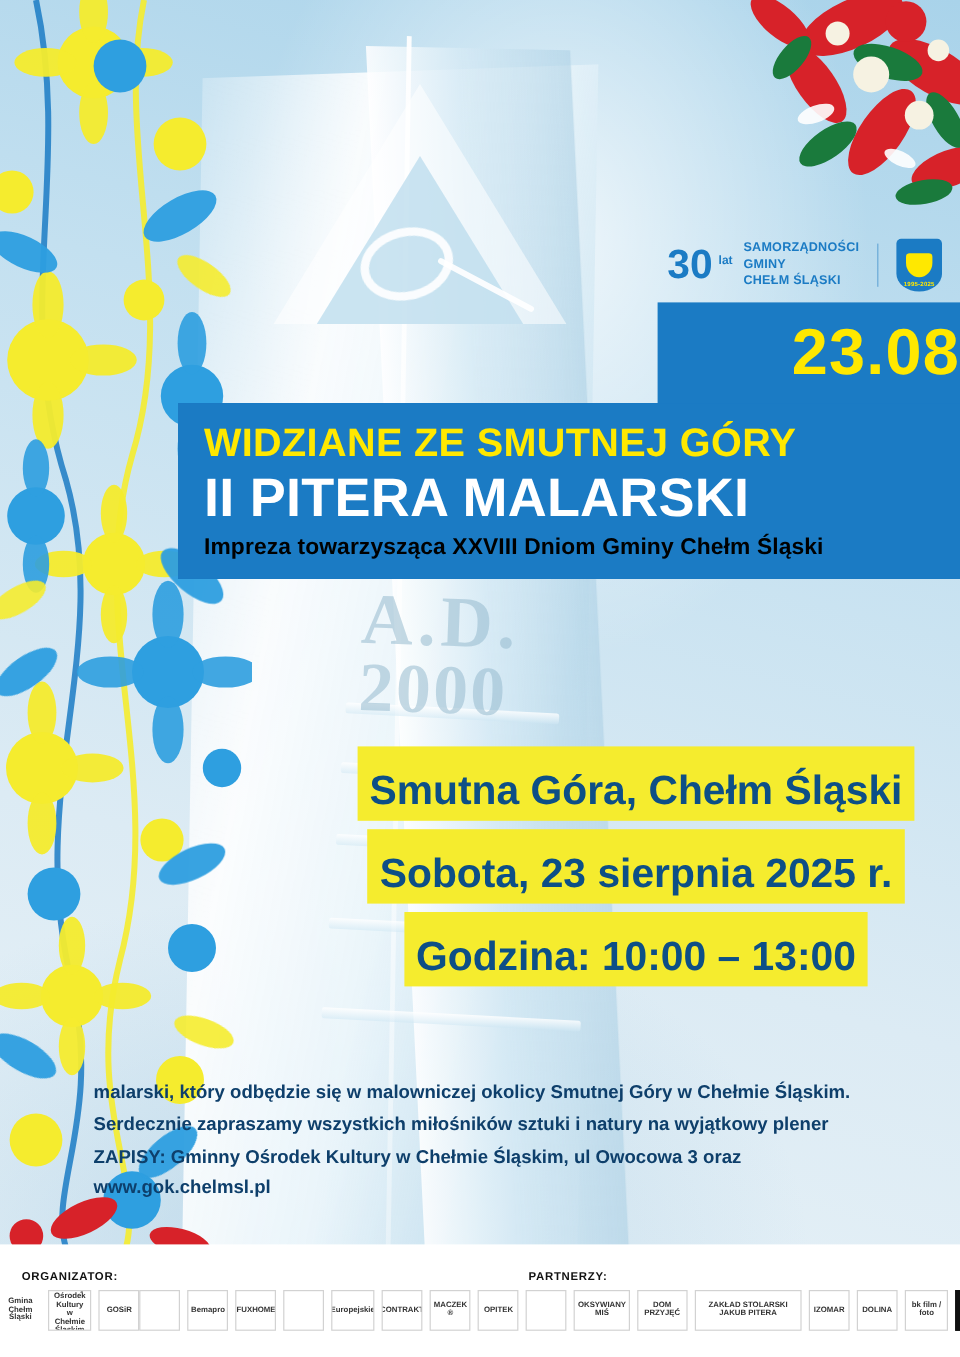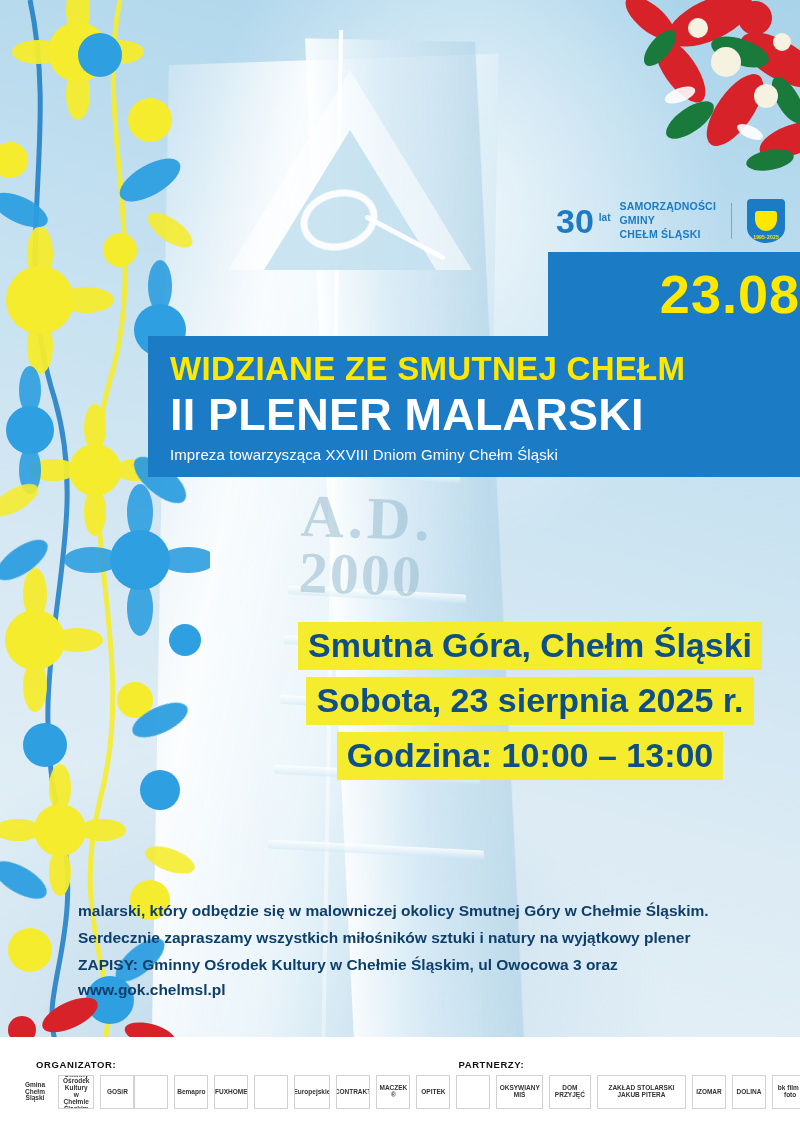--- a/index.html
+++ b/index.html
@@ -103,30 +103,30 @@
     font-family:"Liberation Sans", sans-serif;
   }
 
   
   .title-block {
     position:absolute; left:148px; top:336px; width:652px;
     background:#1b7bc4; padding:14px 18px 14px 22px;
   }
   .title-1 { color:#ffe800; font-size:33px; font-weight:800; letter-spacing:.3px; line-height:1.15; }
   .title-2 { color:#ffffff; font-size:45px; font-weight:800; letter-spacing:.2px; line-height:1.12; margin-top:2px;}
-  .title-3 { color:#ffffff; font-size:15px; font-weight:400; margin-top:6px; letter-spacing:.1px;}
+  .title-3 { color:#000000; font-size:19px; font-weight:700; margin-top:6px; letter-spacing:.1px;}
 
   
   .when-where { position:absolute; left:275px; top:622px; width:510px; text-align:center; }
   .ww-line {
     display:inline-block;
     background:#f5ec2e;
     color:#0d4f86;
     font-size:34px; font-weight:800;
-    padding:3px 10px 5px;
+    padding:17px 10px 5px;
     margin-bottom:7px;
     line-height:1.18;
   }
 
   
   .desc {
     position:absolute; left:78px; top:898px; width:645px;
     color:#0e3f6b; font-size:15.5px; font-weight:600; line-height:1.62;
     text-align:left;
   }
@@ -144,21 +144,21 @@
     display:flex;align-items:center;justify-content:center;
     position:relative;
   }
   .crest-in { width:22px;height:20px;background:#ffe800;border-radius:3px 3px 50% 50%/3px 3px 60% 60%; }
   .crest-yr { position:absolute; bottom:3px; left:0; width:100%; text-align:center; font-size:5px; color:#ffe800; font-weight:700; letter-spacing:.2px;}
 
   
   .footer {
     position:absolute; left:0; bottom:0; width:800px; height:94px;
     background:#ffffff;
-    display:flex; align-items:center;padding-left:18px;
+    display:flex; align-items:center;
   }
   .foot-col { display:flex; flex-direction:column; align-items:center; justify-content:center; }
   .foot-label { font-size:9.5px; font-weight:800; color:#111; letter-spacing:.6px; margin-bottom:5px; text-align:center;}
   .logo-row { display:flex; align-items:center; gap:6px; }
   .logo-chip {
     height:34px; min-width:34px; padding:2px 4px;
     border:1px solid #d2d2d2; background:#fff;
     display:flex; align-items:center; justify-content:center;
     font-size:6.5px; font-weight:700; color:#333; text-align:center; line-height:1.05;
     overflow:hidden;
@@ -323,22 +323,22 @@
       <div class="crest-in"></div>
       <div class="crest-yr">1995-2025</div>
     </div>
   </div>
 
   <div class="date-badge">
     <span>23.08</span>
   </div>
 
   <div class="title-block">
-    <div class="title-1">WIDZIANE ZE SMUTNEJ CHEŁM</div>
-    <div class="title-2">II PLENER MALARSKI</div>
+    <div class="title-1">WIDZIANE ZE SMUTNEJ GÓRY</div>
+    <div class="title-2">II PITERA MALARSKI</div>
     <div class="title-3">Impreza towarzysząca XXVIII Dniom Gminy Chełm Śląski</div>
   </div>
 
   <div class="when-where">
     <div><span class="ww-line">Smutna Góra, Chełm Śląski</span></div>
     <div><span class="ww-line">Sobota, 23 sierpnia 2025 r.</span></div>
     <div><span class="ww-line">Godzina: 10:00 – 13:00</span></div>
   </div>
 
   <div class="desc">

